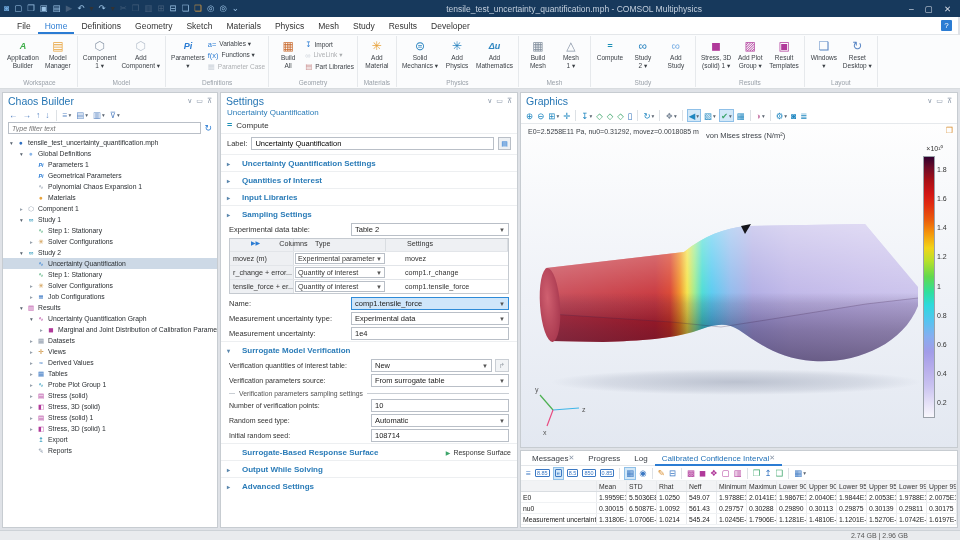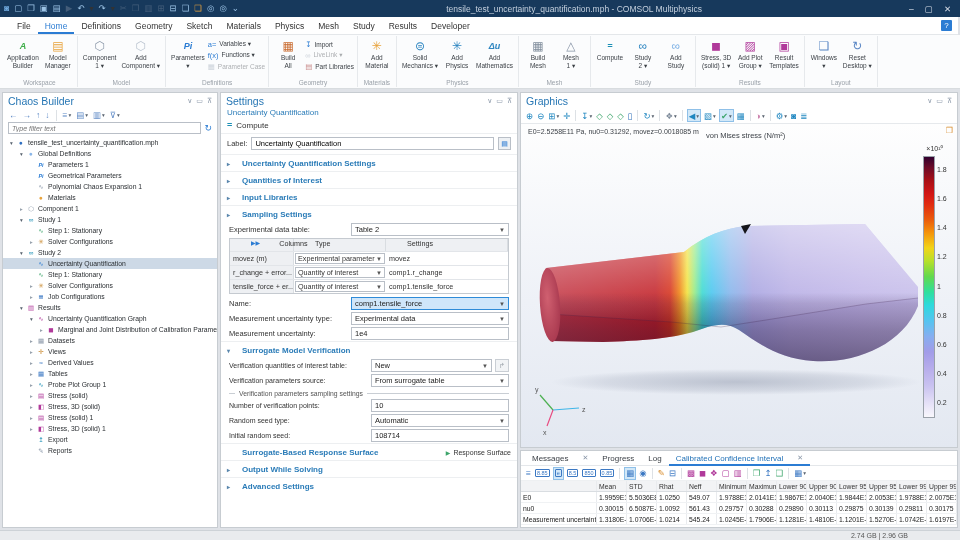--- a/index.html
+++ b/index.html
@@ -74,42 +74,42 @@
   .groupline::before{content:"";width:6px;border-top:1px solid #c9ced4}
   .groupline::after{content:"";flex:1;border-top:1px solid #c9ced4}
   .xtable{margin:1px 8px 2px;border:1px solid #c5cad0;font-size:7.2px}
   .xhdr,.xrow{display:grid;grid-template-columns:64px 92px 1fr}
   .xhdr{background:#eef0f3;color:#333;height:12px}
   .xhdr>div{padding:0 21px;display:flex;gap:19px;border-right:1px solid #d9dde1}
   .xrow{height:14px;border-top:1px solid #e2e5e9}
   .xc1{background:#eef0f3;border-right:1px solid #d9dde1;padding:0 3px;display:flex;align-items:center;overflow:hidden;white-space:nowrap}
   .xc2{border:1px solid #b9bfc7;margin:1px;display:flex;align-items:center;padding:0 2px;background:#fff;white-space:nowrap;overflow:hidden}
   .xc2 .caret{margin-left:auto;font-size:6px;color:#555}
-  .xc3{padding:0 3px;display:flex;align-items:center;overflow:hidden;white-space:nowrap}
+  .xc3{padding:0 19px;display:flex;align-items:center;overflow:hidden;white-space:nowrap}
   .movicon{color:#2b7cd3;font-size:6px}
   
   .gfx-toolbar{height:16px;display:flex;align-items:center;gap:2px;padding:0 4px;border-bottom:1px solid #e6e9ec;background:#fff}
   .ticon{display:flex;align-items:center;gap:1px;font-size:8.5px;color:#1e86c0;padding:0 1px;height:13px;cursor:default}
   .ticon .tc{font-size:5.5px;color:#5a6470}
   .ticon.hl{background:#d2e8f8;border:1px solid #8fc0e8}
   .ticon .ttxt{font-size:5.5px;border:1px solid currentColor;padding:0 1px;border-radius:1px}
   .tsep{width:1px;height:11px;background:#dde1e5;margin:0 2px}
   .gfx-canvas{position:absolute;top:31px;left:0;right:0;bottom:0;background:linear-gradient(180deg,#fefefe 0%,#eef1f7 55%,#e3e8f1 100%)}
   .gfx-anno{position:absolute;top:4px;left:7px;font-size:7px;color:#3a3f45}
   .gfx-title{position:absolute;top:7px;left:185px;font-size:7.5px;color:#3a3f45}
   .gfx-corner{position:absolute;top:2px;right:4px;font-size:8px;color:#d78b2a}
   .spec{position:absolute;left:0;top:0}
   .cbar-exp{position:absolute;top:20px;right:14px;font-size:7px;color:#333}
   .cbar{position:absolute;top:32px;right:22px;width:12px;height:262px;border:1px solid #9aa1a9;
     background:linear-gradient(180deg,#31002e 0%,#6b0b28 4%,#a80f16 9%,#d11616 14%,#e02a12 18%,#ea5a0c 24%,#f4920a 29%,#f2d418 35%,#b7e02a 40%,#62d94e 46%,#2fdf9e 52%,#2ed9dd 57%,#55c4f0 63%,#86aef0 69%,#a29ce8 75%,#b6aceb 81%,#c9c2f0 88%,#e6e2f7 95%,#f8f7fc 100%)}
   .cbar-ticks{position:absolute;top:32px;right:3px;height:262px;width:17px;display:flex;flex-direction:column;justify-content:space-between;padding:10px 0 12px}
   .cbar-ticks span{font-size:7px;color:#333;line-height:7px}
   
   .msg-tabs{height:15px;display:flex;align-items:center;padding:0 4px;border-bottom:1px solid #e4e7ea;font-size:8px}
-  .mgtab{padding:8px 7px;height:100%;display:flex;align-items:center;gap:14px;color:#3a3f45;white-space:nowrap}
+  .mgtab{padding:8px 7px;height:100%;display:flex;align-items:center;gap:0;color:#3a3f45;white-space:nowrap}
   .mgtab.active{color:#2272b8;box-shadow:inset 0 -2px 0 #2b7cd3}
   .mgtab .x{color:#8a97a8;font-size:7px}
   .msg-toolbar{height:15px;display:flex;align-items:center;gap:2px;padding:0 4px;border-bottom:1px solid #eef0f2;background:#fff}
   .mthead,.mtrow{display:grid;grid-template-columns:76px repeat(12,1fr);font-size:6.8px}
   .mthead{background:#f2f3f5;border-bottom:1px solid #d9dde1;height:11px;color:#333}
   .mthead>div,.mtrow>div{padding:0 2px;display:flex;align-items:center;white-space:nowrap;overflow:hidden;border-right:1px solid #e9ebee}
   .mtrow{height:11px;border-bottom:1px solid #f0f2f4;color:#222}
   
   .statusbar{position:absolute;bottom:0;left:0;right:0;height:10px;background:#e9ebee;border-top:1px solid #cdd2d7;font-size:7px;color:#555;display:flex;align-items:center;justify-content:flex-end;padding-right:52px}
 </style>

